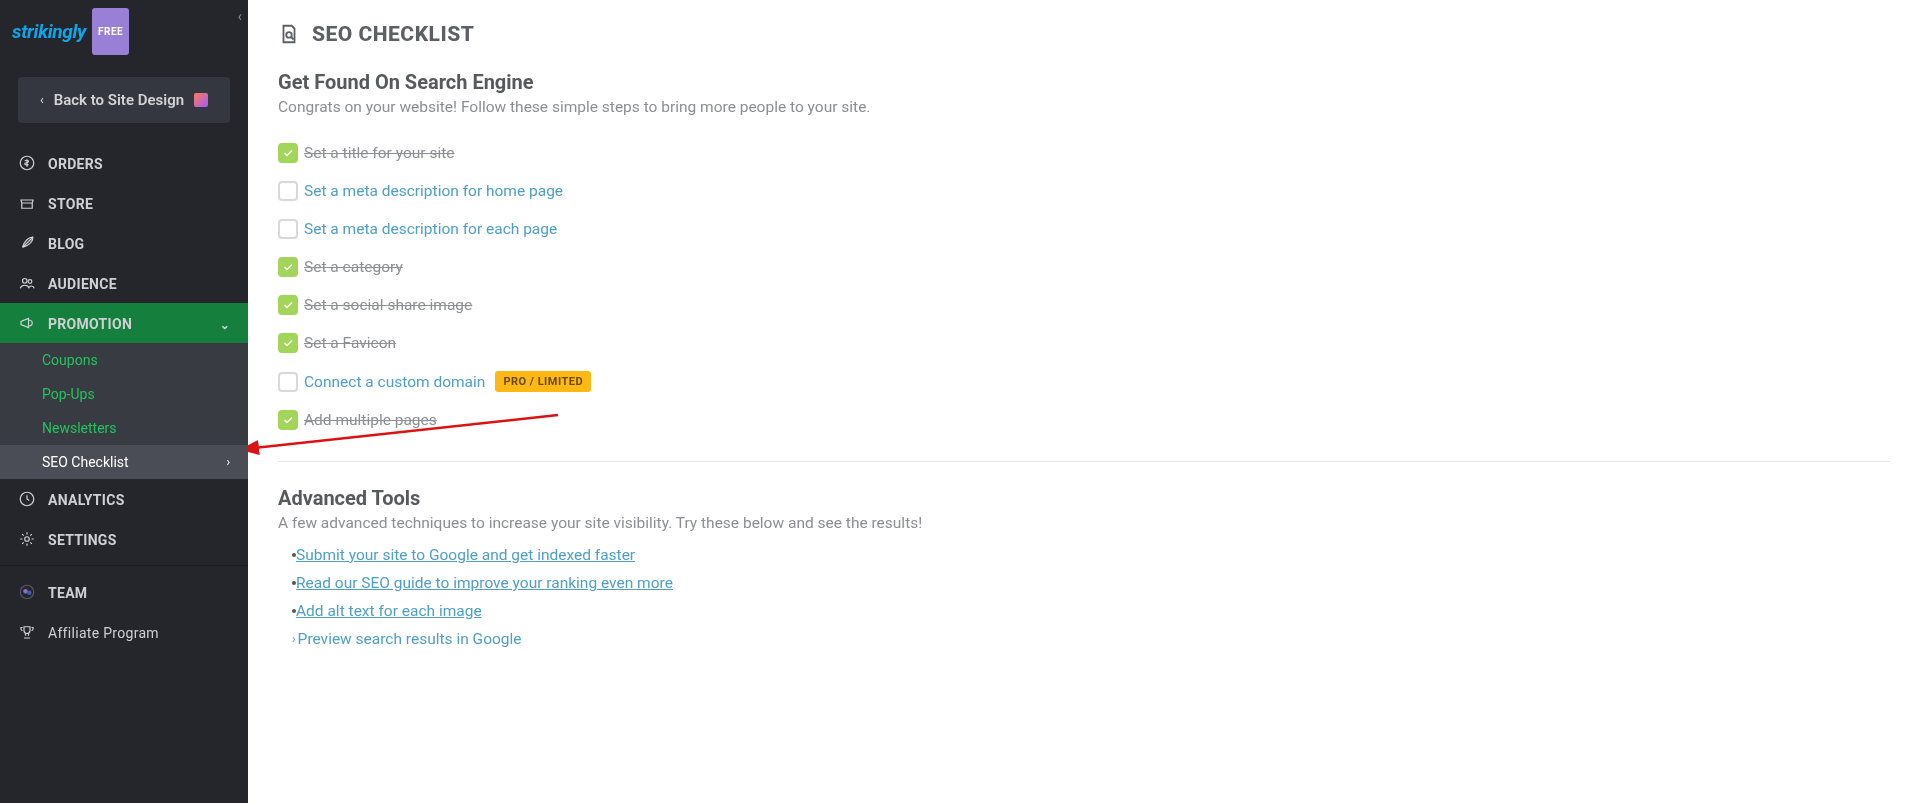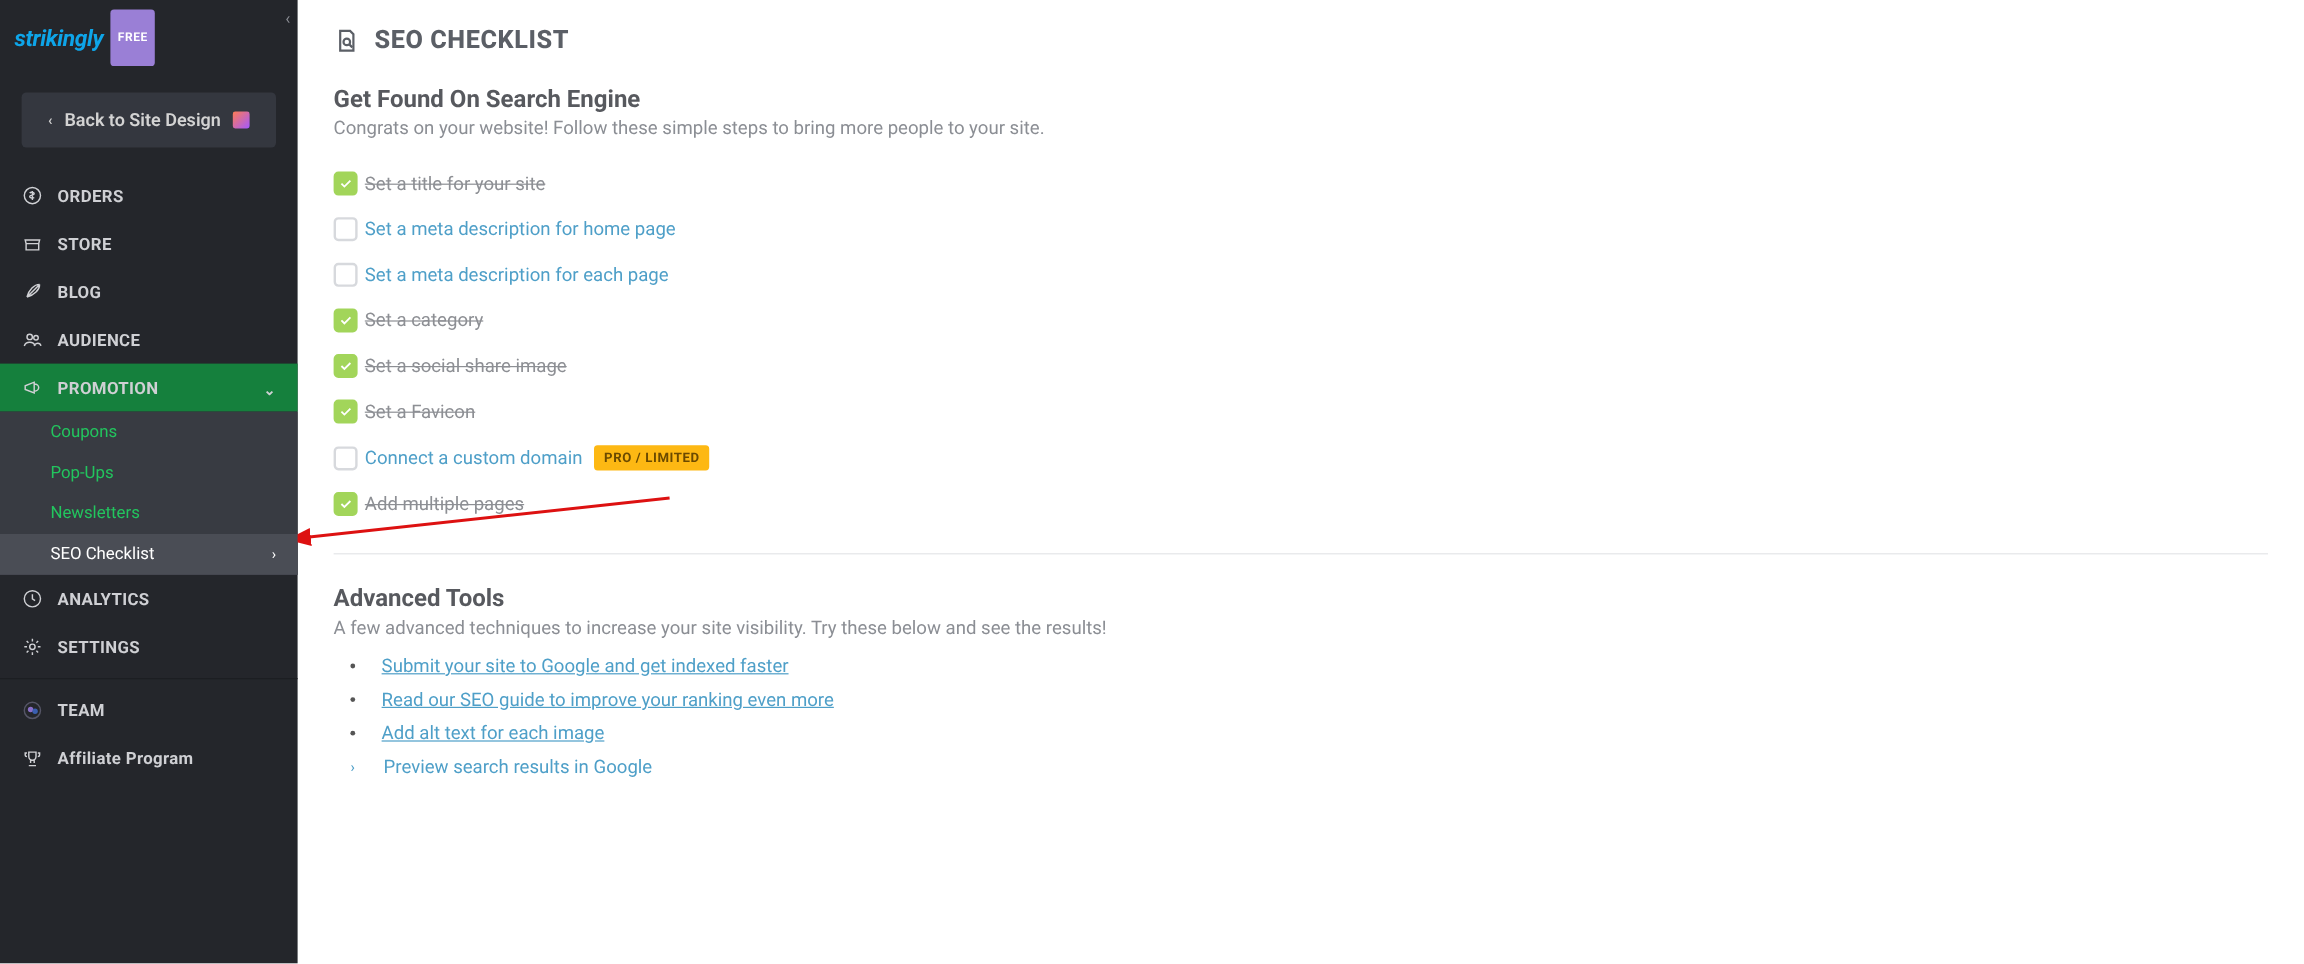--- a/index.html
+++ b/index.html
@@ -33,21 +33,21 @@
 .check-list{margin-top:18px}
 .check-row{display:flex;align-items:center;gap:6px;padding:9px 0}
 .cbox{width:20px;height:20px;border:2px solid #d7d9dd;border-radius:4px;display:flex;align-items:center;justify-content:center;flex:0 0 20px}
 .cbox.checked{background:#a2d55a;border-color:#a2d55a}
 .cbox.checked svg{width:12px;height:12px;stroke:#fff;fill:none;stroke-width:3}
 .check-label{font-size:15.5px;color:#4e9fc8;cursor:pointer}
 .check-label.done{color:#8d8f94;text-decoration:line-through}
 .pro-badge{background:#fdb813;color:#6b4a00;font-size:11px;font-weight:700;letter-spacing:.5px;padding:4px 8px;border-radius:3px;margin-left:4px}
 .hr{height:1px;background:#e4e5e8;margin:22px 0}
 .adv-list{margin-top:14px}
-.adv-item{display:flex;align-items:center;gap:22px;margin:10px 0 10px 14px}
+.adv-item{display:flex;align-items:center;gap:0;margin:10px 0 10px 14px}
 .bullet{width:4px;height:4px;background:#555;border-radius:50%;flex:0 0 4px}
 .adv-link{color:#4e9fc8;text-decoration:underline;font-size:15.5px;cursor:pointer}
 .adv-item.preview .adv-link{text-decoration:none}
 .adv-item.preview .chevr{color:#4e9fc8;font-size:12px;margin-right:2px}
 .arrow{position:absolute;left:248px;top:412px}
 </style>
 </head>
 <body>
 
 <div class="app">
@@ -138,21 +138,21 @@
       <div class="nav-item">
           <span class="icon">
             <svg viewBox="0 0 24 24">
               <circle cx="12" cy="12" r="9" stroke="#556"></circle>
               <circle cx="10" cy="11" r="3" fill="#8a6fc9" stroke="none"></circle>
               <circle cx="15" cy="13" r="3" fill="#3a5fb0" stroke="none"></circle>
             </svg>
           </span>
           <span>TEAM</span>
         </div>
-      <div class="nav-item" style="font-weight:700">
+      <div class="nav-item" style="font-weight:400">
           <span class="icon">
             <svg viewBox="0 0 24 24">
               <path d="M8 5h8v5a4 4 0 01-8 0zM10 14v3M14 14v3M8 20h8M6 6H4v2a2 2 0 002 2M18 6h2v2a2 2 0 01-2 2"></path>
             </svg>
           </span>
           <span>Affiliate Program</span>
         </div>
     </nav>
   </aside>
 

